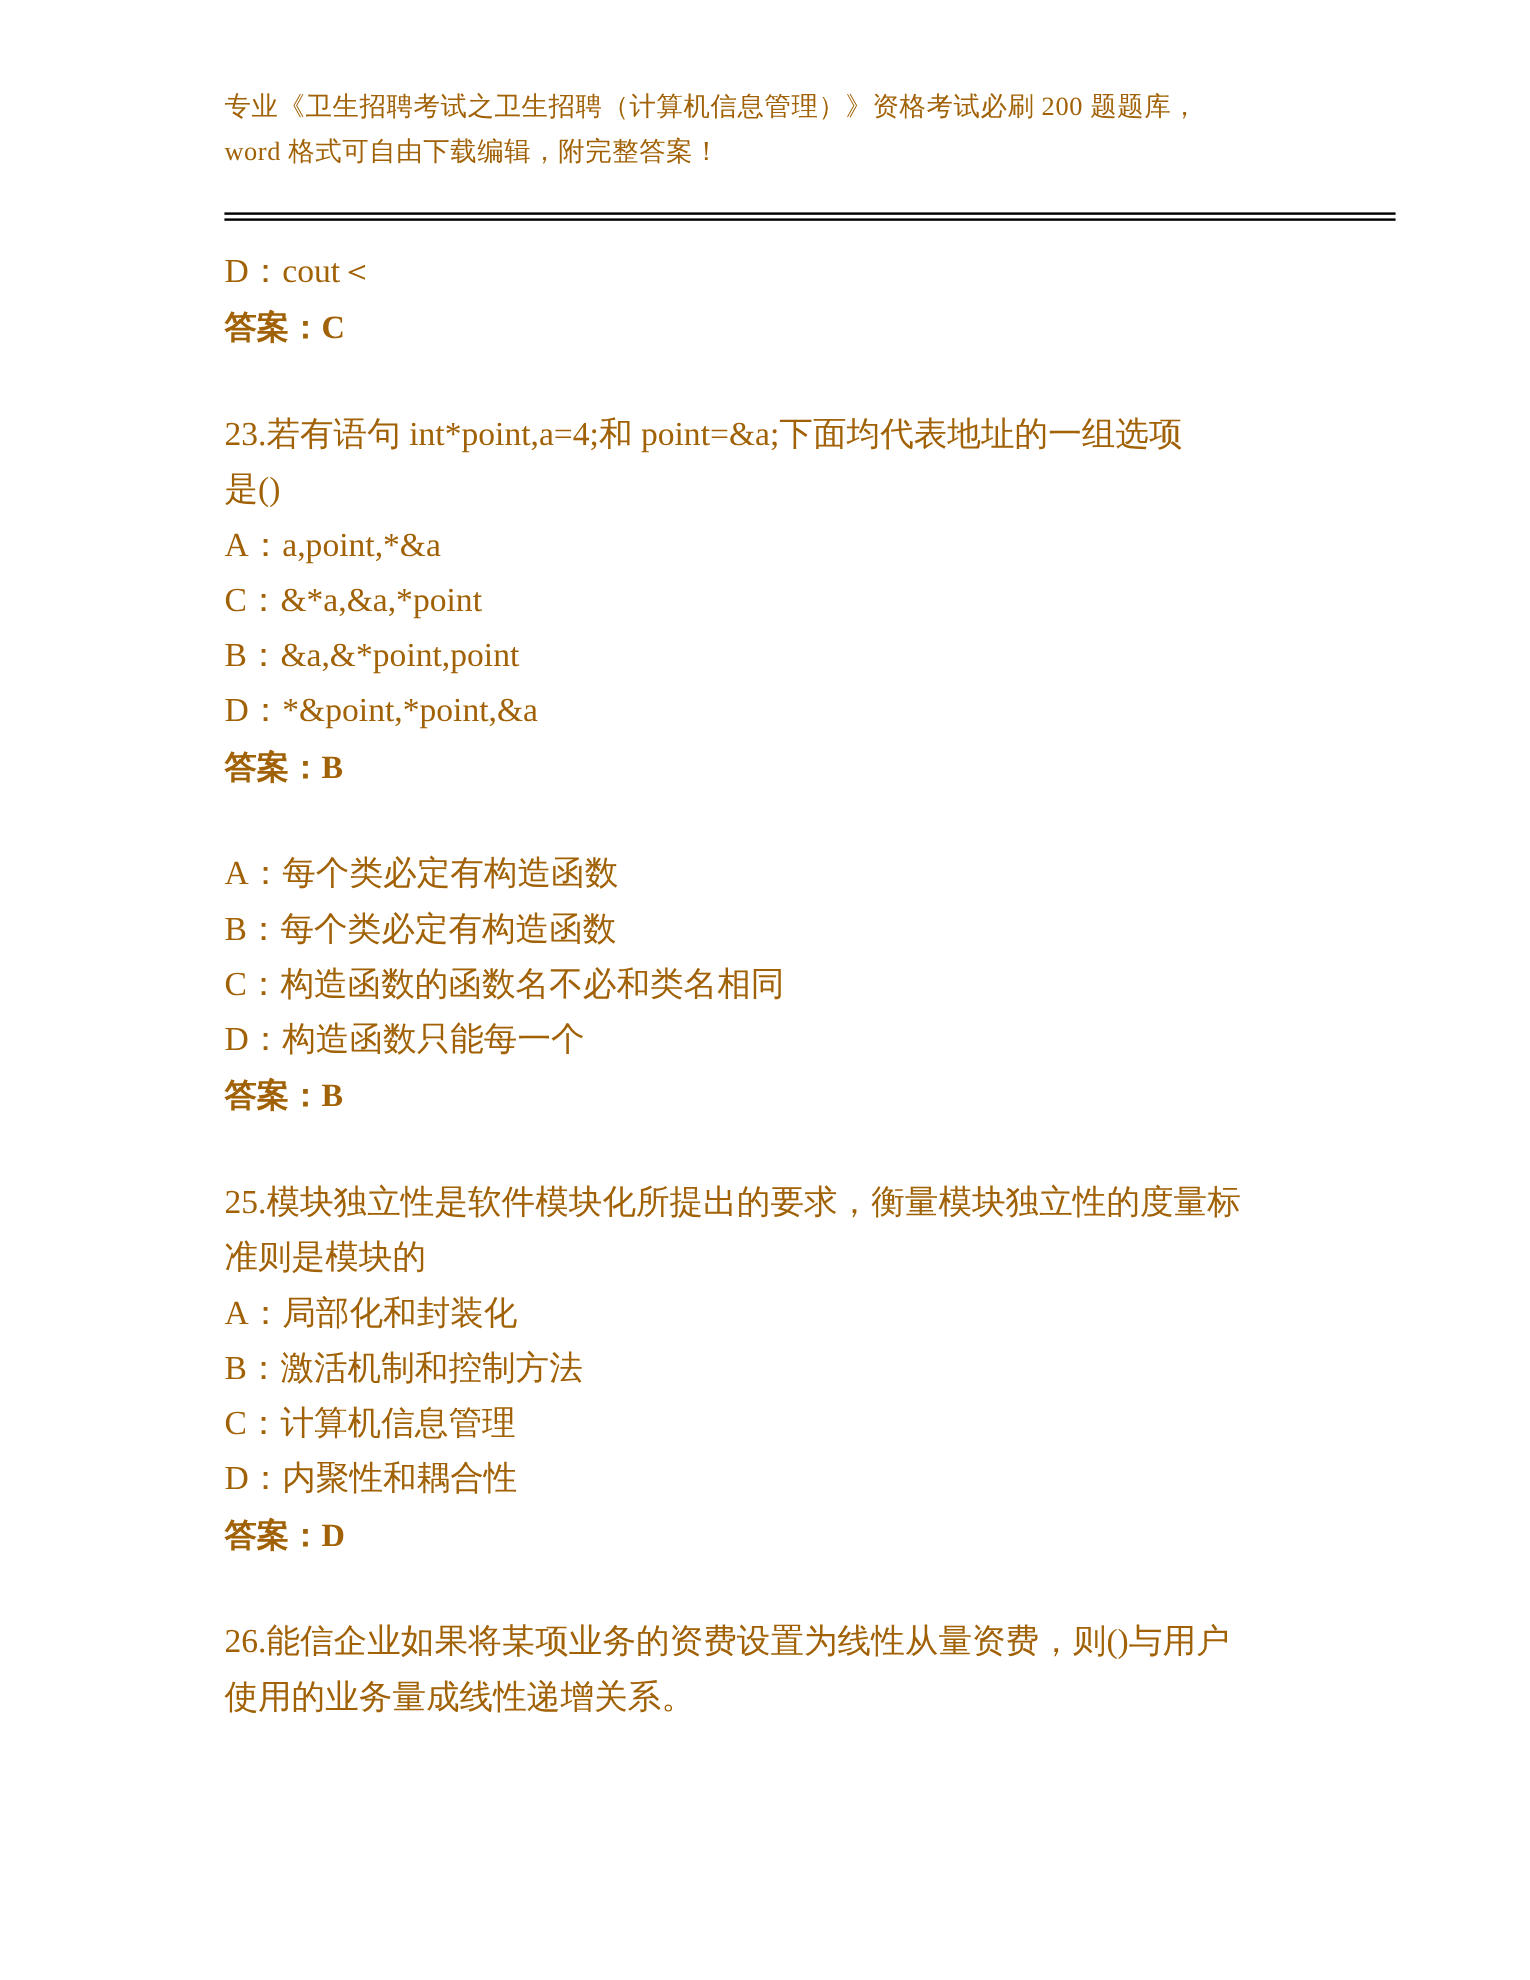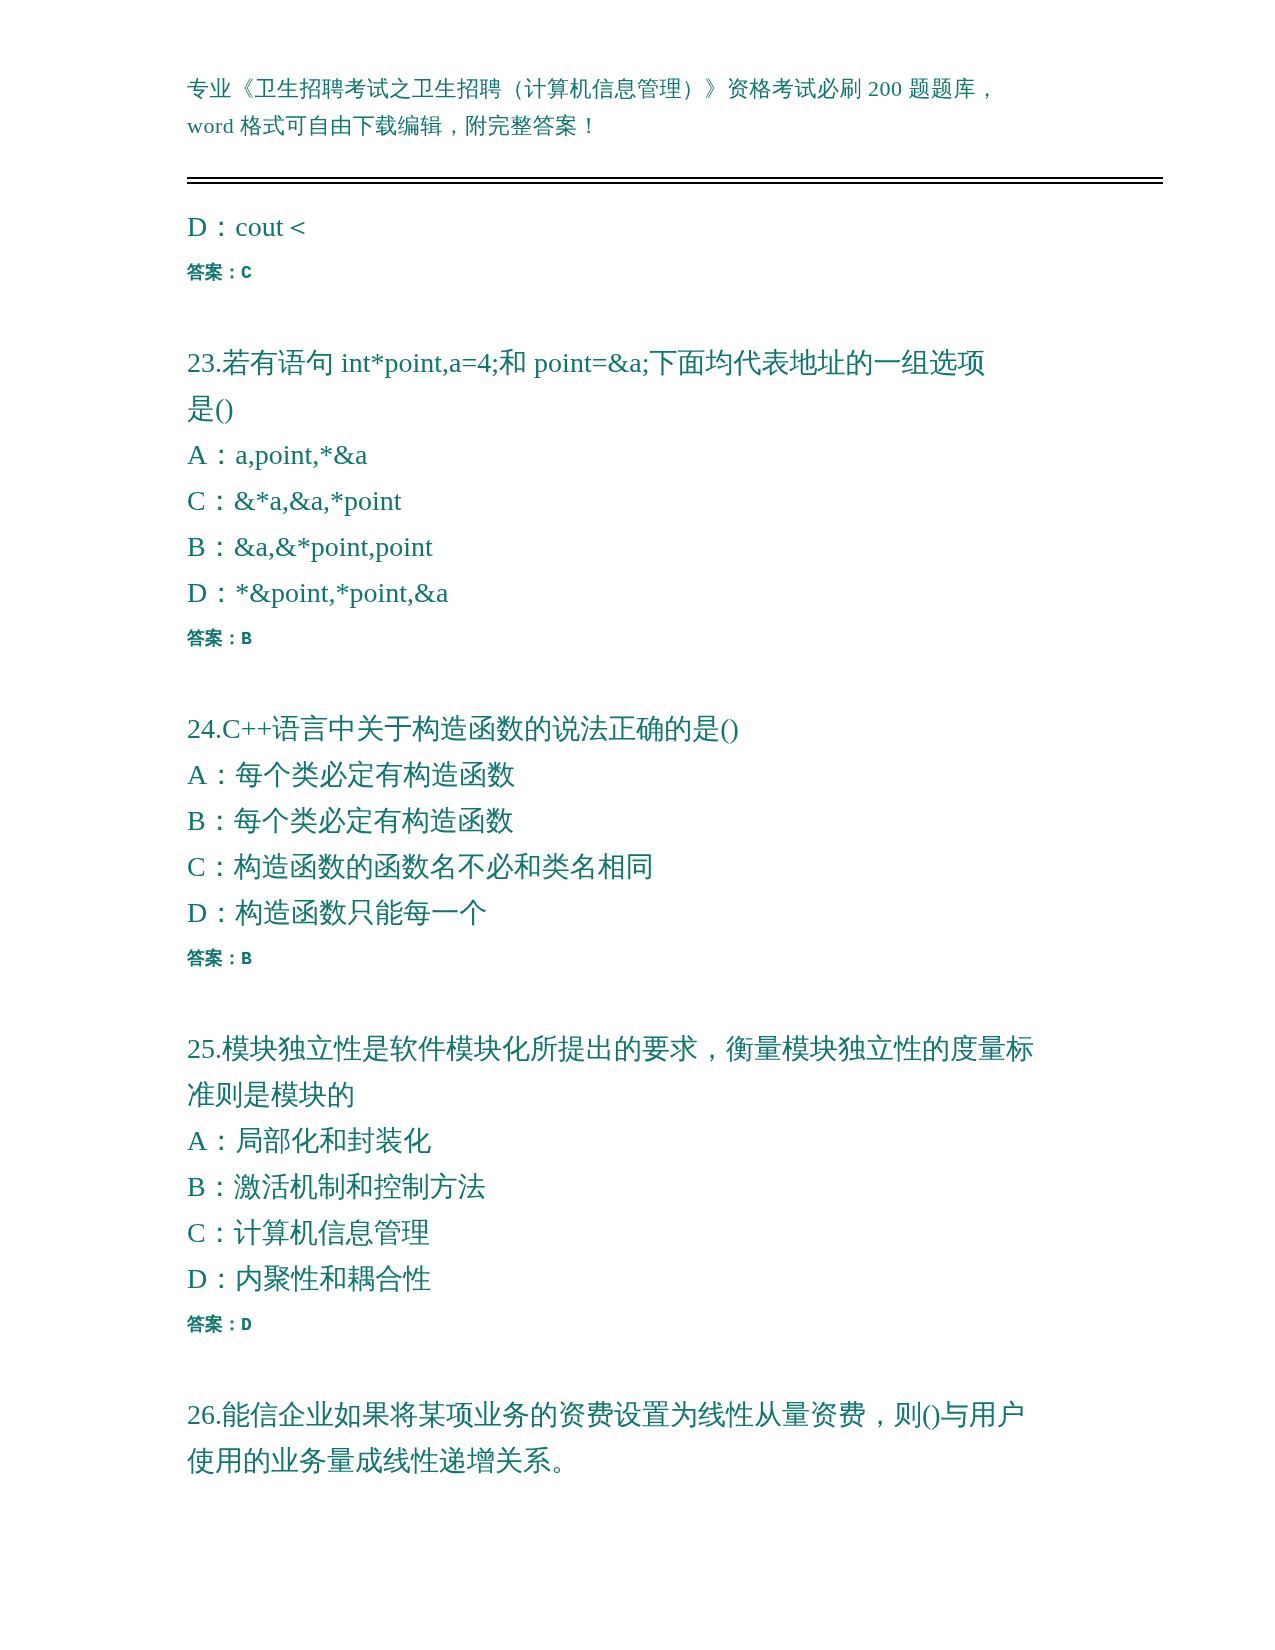--- a/index.html
+++ b/index.html
@@ -5,21 +5,21 @@
   html, body {
     margin: 0;
     padding: 0;
     background: #ffffff;
   }
   .page {
     position: relative;
     width: 1275px;
     height: 1650px;
     background: #ffffff;
-    color: #0f766e;
+    color: #a16207;
     overflow: hidden;
     font-family: "Liberation Serif", "DejaVu Serif", serif;
   }
   .content {
     padding: 70px 112px 0 187px; 
   }
   
   .page-header {
     font-size: 22px;
     line-height: 37px;
@@ -44,23 +44,23 @@
   .q {
     margin: 0;
   }
   .q + .q {
     margin-top: 44px;
   }
   .line {
     white-space: nowrap;
   }
   .answer {
-    font-family: Liberation Mono, monospace;
+    font-family: Liberation Serif, serif;
     font-weight: 700;
-    font-size: 18px;
+    font-size: 27px;
   }
 </style>
 </head>
 <body>
 
 <div class="page">
   <div class="content">
 
     <header class="page-header">
       <div class="h-line">专业《卫生招聘考试之卫生招聘（计算机信息管理）》资格考试必刷 200 题题库，</div>
@@ -80,21 +80,20 @@
         <div class="line">23.若有语句 int*point,a=4;和 point=&amp;a;下面均代表地址的一组选项</div>
         <div class="line">是()</div>
         <div class="line">A：a,point,*&amp;a</div>
         <div class="line">C：&amp;*a,&amp;a,*point</div>
         <div class="line">B：&amp;a,&amp;*point,point</div>
         <div class="line">D：*&amp;point,*point,&amp;a</div>
         <div class="line answer">答案：B</div>
       </section>
 
       <section class="q">
-        <div class="line">24.C++语言中关于构造函数的说法正确的是()</div>
         <div class="line">A：每个类必定有构造函数</div>
         <div class="line">B：每个类必定有构造函数</div>
         <div class="line">C：构造函数的函数名不必和类名相同</div>
         <div class="line">D：构造函数只能每一个</div>
         <div class="line answer">答案：B</div>
       </section>
 
       <section class="q">
         <div class="line">25.模块独立性是软件模块化所提出的要求，衡量模块独立性的度量标</div>
         <div class="line">准则是模块的</div>

